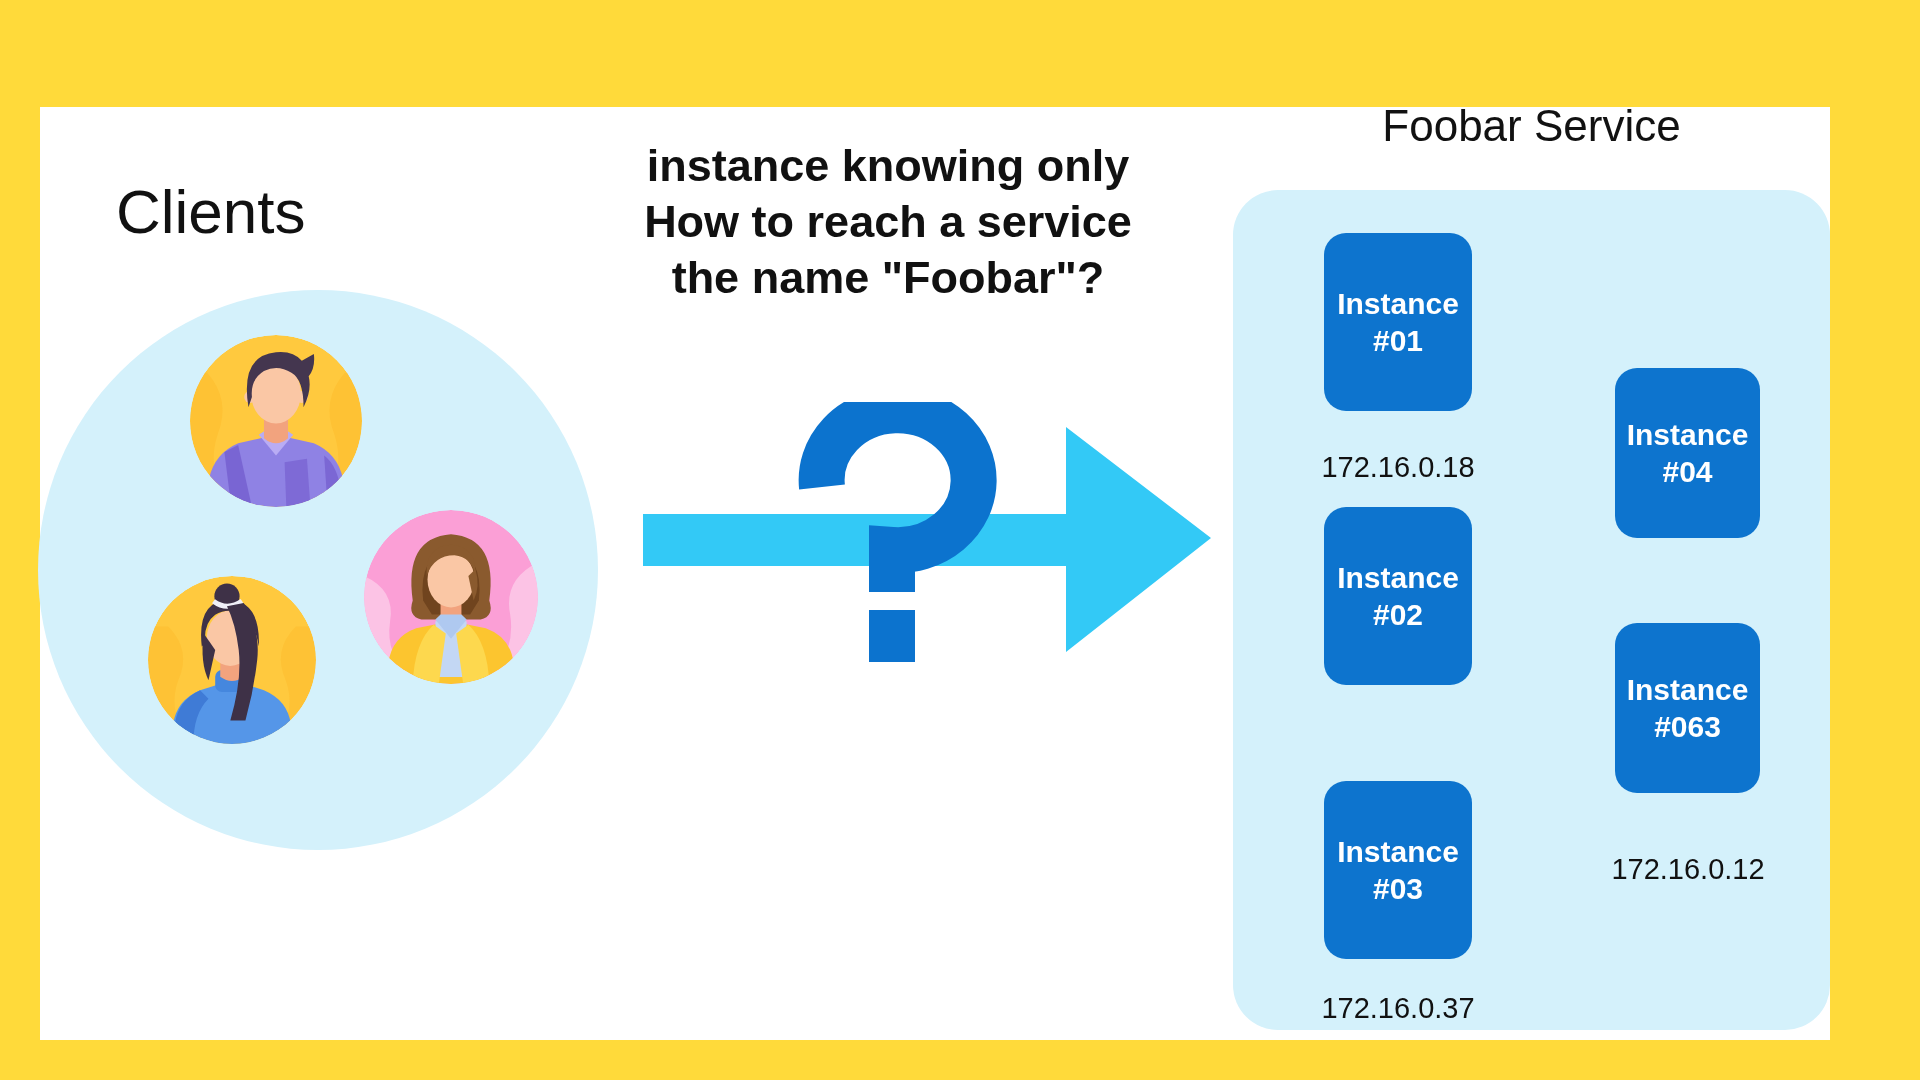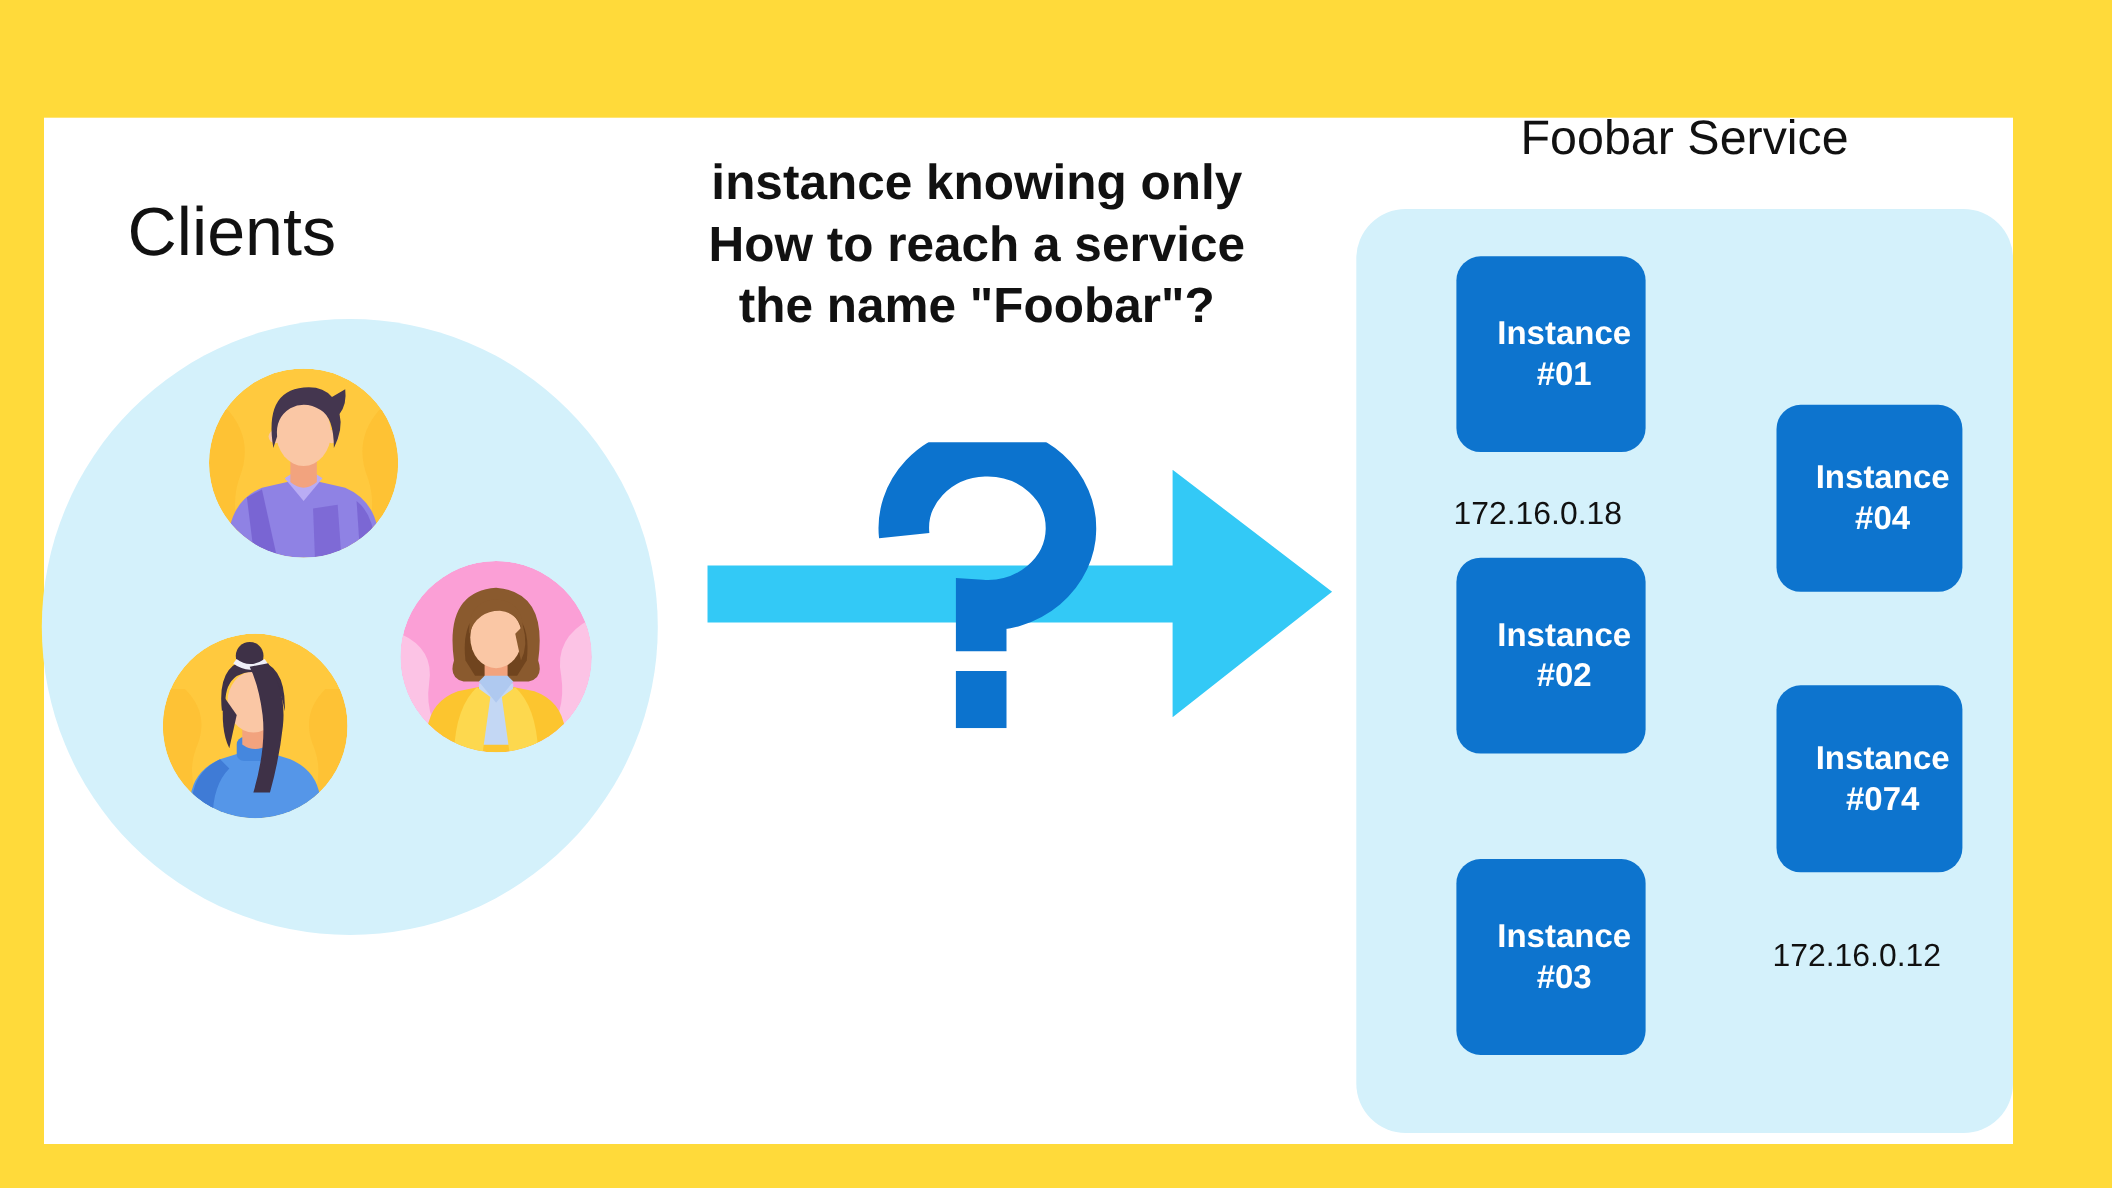--- a/index.html
+++ b/index.html
@@ -48,21 +48,21 @@
     position:absolute;left:1233px;top:94px;width:597px;
     text-align:center;font-size:44px;line-height:64px;color:var(--text-black);
   }
   .service-panel{
     position:absolute;left:1233px;top:190px;width:597px;height:840px;
     border-radius:45px;background:var(--panel-light-blue);
   }
   .instance-card{
     position:absolute;display:flex;flex-direction:column;align-items:center;justify-content:center;
     background:var(--instance-blue);border-radius:22px;
-    color:var(--instance-text-white);font-weight:bold;font-size:30px;line-height:37px;text-align:center;padding-left:24px;
+    color:var(--instance-text-white);font-weight:bold;font-size:30px;line-height:37px;text-align:center;
   }
   .col-left{left:91px;width:148px;height:178px;}
   .col-right{left:382px;width:145px;height:170px;}
   .inst-1{top:43px;}
   .inst-2{top:317px;}
   .inst-3{top:591px;}
   .inst-4{top:178px;}
   .inst-5{top:433px;}
   .instance-ip{
     position:absolute;width:300px;text-align:center;
@@ -187,25 +187,26 @@
 
     <div class="instance-card col-left inst-2">
       <div>Instance</div>
       <div>#02</div>
     </div>
 
     <div class="instance-card col-left inst-3">
       <div>Instance</div>
       <div>#03</div>
     </div>
+    <div class="instance-ip ip-left ip-3">172.16.0.37</div>
 
     <div class="instance-card col-right inst-4">
       <div>Instance</div>
       <div>#04</div>
     </div>
 
     <div class="instance-card col-right inst-5">
       <div>Instance</div>
-      <div>#074</div>
+      <div>#063</div>
     </div>
     <div class="instance-ip ip-right ip-5">172.16.0.12</div>
   </div>
 </div>
 
 </body></html>

